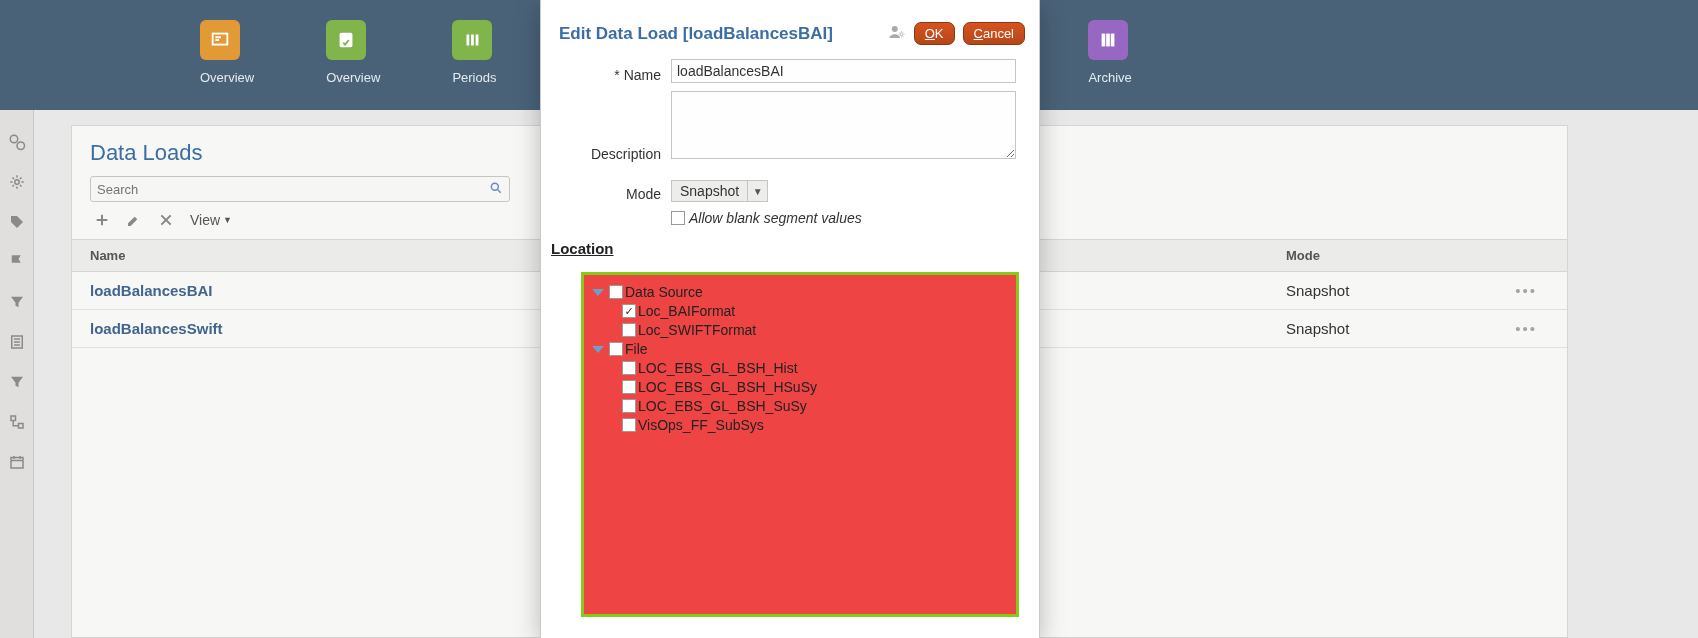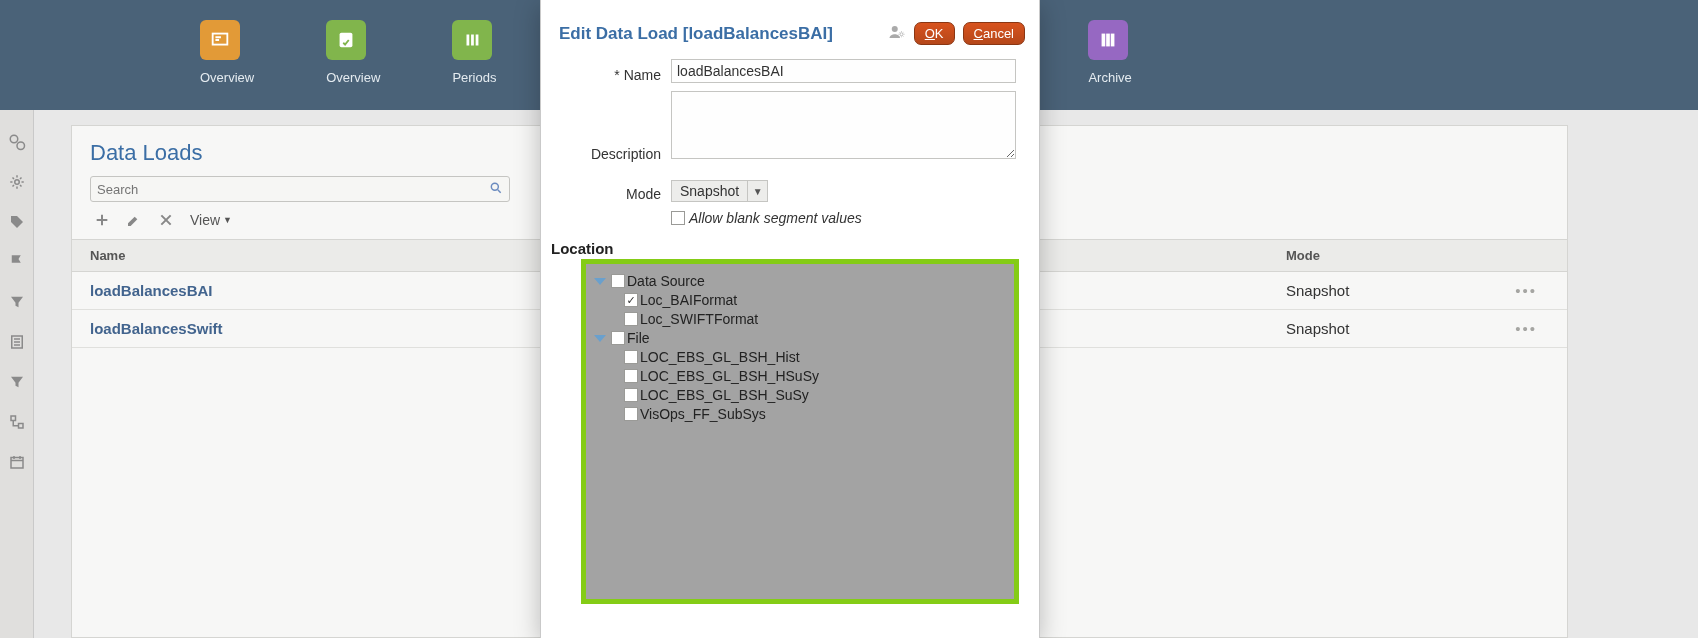--- a/index.html
+++ b/index.html
@@ -290,29 +290,30 @@
     justify-content: center;
     font-size: 11px;
     color: #333;
   }
 
   .loc-title {
     font-size: 15px;
     font-weight: bold;
     color: #222;
     padding-top: 10px;
-    margin: 0 0 2px 10px;
+    margin: 0 0 15px 10px;
+    text-decoration: underline;
   }
   .tree-box {
-    border: 5px solid #84cc16;
+    border: 3px solid #84cc16;
     margin: 0 20px 4px 40px;
     height: 345px;
     overflow: auto;
     padding: 6px 4px;
-    background: #a3a3a3;
+    background: #ef4444;
   }
   .tree-node {
     display: flex;
     align-items: center;
     gap: 2px;
     font-size: 14px;
     color: #222;
     margin: 3px 0;
   }
   .tree-indent-1 { padding-left: 4px; }

